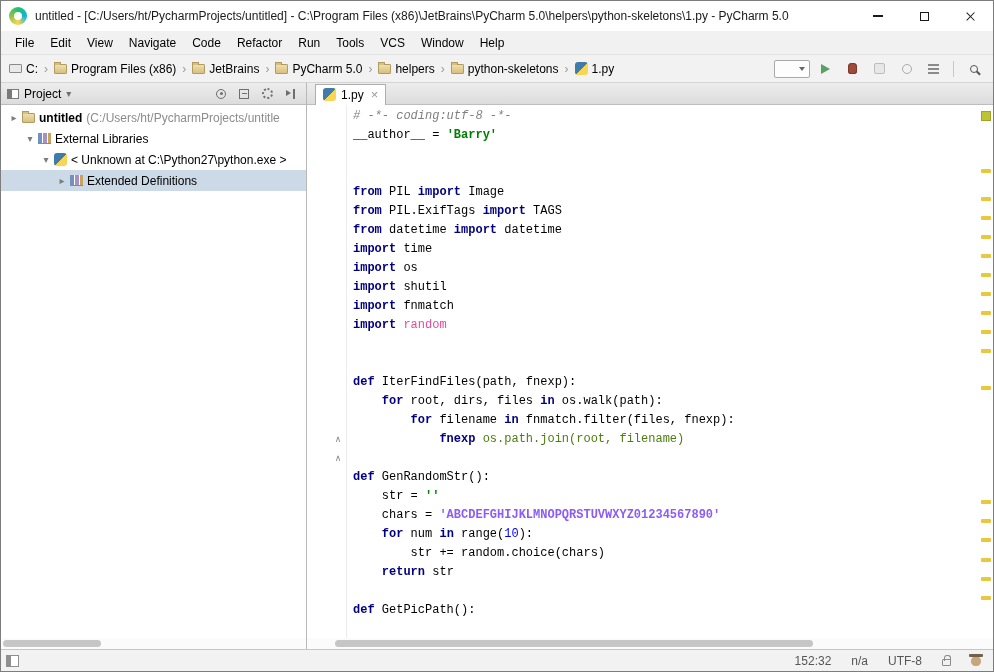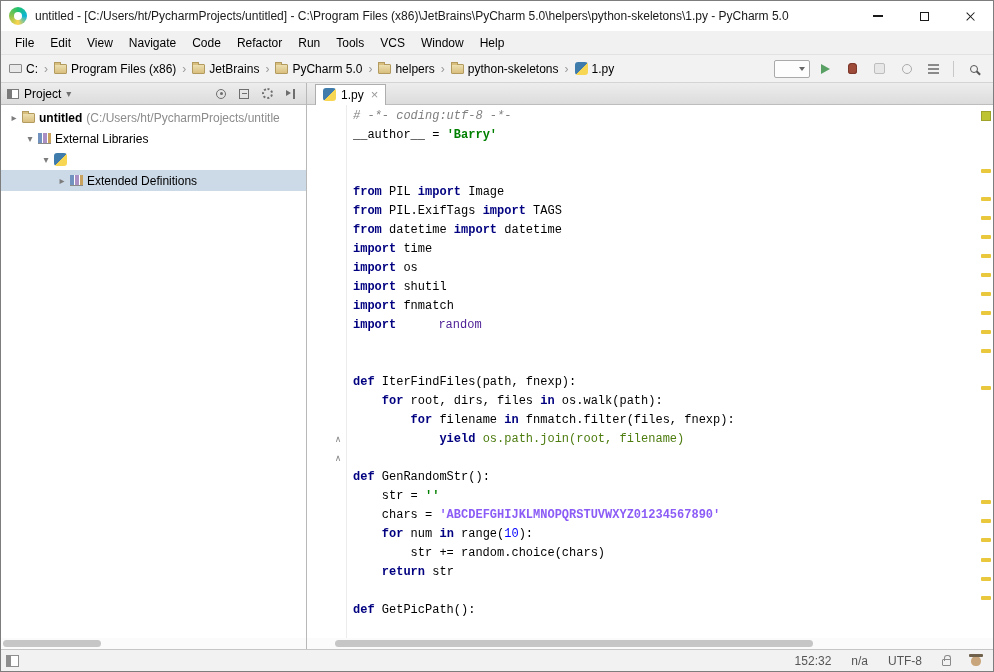--- a/index.html
+++ b/index.html
@@ -244,20 +244,21 @@
             <span class="tree-ann">(C:/Users/ht/PycharmProjects/untitle</span>
           </div>
           <div class="tree-row" style="padding-left: 22px;">
             <span class="tree-arrow">▾</span>
             <span class="ticn ficon icon-libraries"></span>
             <span class="tree-label">External Libraries</span>
           </div>
           <div class="tree-row" style="padding-left: 38px;">
             <span class="tree-arrow">▾</span>
             <span class="ticn ficon icon-python"></span>
+            <span class="tree-label">&lt; Unknown at C:\Python27\python.exe &gt;</span>
           </div>
           <div class="tree-row" style="padding-left: 54px; background: rgb(204, 217, 230);">
             <span class="tree-arrow">▸</span>
             <span class="ticn ficon icon-libraries"></span>
             <span class="tree-label">Extended Definitions</span>
           </div>
         </div>
       <div class="hscroll">
         <div class="hthumb left-thumb"></div>
       </div>
@@ -281,27 +282,27 @@
             <div class="code-line"><span class="tok tok-p" style="color: rgb(0, 0, 0);">__author__ = </span><span class="tok tok-s" style="color: rgb(0, 128, 0);">'Barry'</span></div>
             <div class="code-line">&nbsp;</div>
             <div class="code-line">&nbsp;</div>
             <div class="code-line"><span class="tok tok-k" style="color: rgb(0, 0, 128);">from</span><span class="tok tok-p" style="color: rgb(0, 0, 0);"> PIL </span><span class="tok tok-k" style="color: rgb(0, 0, 128);">import</span><span class="tok tok-p" style="color: rgb(0, 0, 0);"> Image</span></div>
             <div class="code-line"><span class="tok tok-k" style="color: rgb(0, 0, 128);">from</span><span class="tok tok-p" style="color: rgb(0, 0, 0);"> PIL.ExifTags </span><span class="tok tok-k" style="color: rgb(0, 0, 128);">import</span><span class="tok tok-p" style="color: rgb(0, 0, 0);"> TAGS</span></div>
             <div class="code-line"><span class="tok tok-k" style="color: rgb(0, 0, 128);">from</span><span class="tok tok-p" style="color: rgb(0, 0, 0);"> datetime </span><span class="tok tok-k" style="color: rgb(0, 0, 128);">import</span><span class="tok tok-p" style="color: rgb(0, 0, 0);"> datetime</span></div>
             <div class="code-line"><span class="tok tok-k" style="color: rgb(0, 0, 128);">import</span><span class="tok tok-p" style="color: rgb(0, 0, 0);"> time</span></div>
             <div class="code-line"><span class="tok tok-k" style="color: rgb(0, 0, 128);">import</span><span class="tok tok-p" style="color: rgb(0, 0, 0);"> os</span></div>
             <div class="code-line"><span class="tok tok-k" style="color: rgb(0, 0, 128);">import</span><span class="tok tok-p" style="color: rgb(0, 0, 0);"> shutil</span></div>
             <div class="code-line"><span class="tok tok-k" style="color: rgb(0, 0, 128);">import</span><span class="tok tok-p" style="color: rgb(0, 0, 0);"> fnmatch</span></div>
-            <div class="code-line"><span class="tok tok-k" style="color: rgb(0, 0, 128);">import</span><span class="tok tok-p" style="color: #4c1d95; margin-left: 35px;"> random</span></div>
+            <div class="code-line"><span class="tok tok-k" style="color: rgb(0, 0, 128);">import</span><span class="tok tok-p" style="color: #ec4899;"> random</span></div>
             <div class="code-line">&nbsp;</div>
             <div class="code-line">&nbsp;</div>
             <div class="code-line"><span class="tok tok-k" style="color: rgb(0, 0, 128);">def</span><span class="tok tok-p" style="color: rgb(0, 0, 0);"> IterFindFiles(path, fnexp):</span></div>
             <div class="code-line"><span class="tok tok-p" style="color: rgb(0, 0, 0);">    </span><span class="tok tok-k" style="color: rgb(0, 0, 128);">for</span><span class="tok tok-p" style="color: rgb(0, 0, 0);"> root, dirs, files </span><span class="tok tok-k" style="color: rgb(0, 0, 128);">in</span><span class="tok tok-p" style="color: rgb(0, 0, 0); text-align: center;"> os.walk(path):</span></div>
             <div class="code-line"><span class="tok tok-p" style="color: rgb(0, 0, 0);">        </span><span class="tok tok-k" style="color: rgb(0, 0, 128);">for</span><span class="tok tok-p" style="color: rgb(0, 0, 0);"> filename </span><span class="tok tok-k" style="color: rgb(0, 0, 128);">in</span><span class="tok tok-p" style="color: rgb(0, 0, 0);"> fnmatch.filter(files, fnexp):</span></div>
-            <div class="code-line"><span class="tok tok-p" style="color: rgb(0, 0, 0);">            </span><span class="tok tok-k" style="color: rgb(0, 0, 128);">yield</span><span class="tok tok-p" style="color: #4d7c0f;"> os.path.join(root, filename)</span></div>
+            <div class="code-line"><span class="tok tok-p" style="color: rgb(0, 0, 0);">            </span><span class="tok tok-k" style="color: rgb(0, 0, 128);">fnexp</span><span class="tok tok-p" style="color: #4d7c0f;"> os.path.join(root, filename)</span></div>
             <div class="code-line">&nbsp;</div>
             <div class="code-line"><span class="tok tok-k" style="color: rgb(0, 0, 128);">def</span><span class="tok tok-p" style="color: rgb(0, 0, 0);"> GenRandomStr():</span></div>
             <div class="code-line"><span class="tok tok-p" style="color: rgb(0, 0, 0);">    str = </span><span class="tok tok-s" style="color: rgb(0, 128, 0);">''</span></div>
             <div class="code-line"><span class="tok tok-p" style="color: rgb(0, 0, 0);">    chars = </span><span class="tok tok-s" style="color: #8b5cf6;">'ABCDEFGHIJKLMNOPQRSTUVWXYZ01234567890'</span></div>
             <div class="code-line"><span class="tok tok-p" style="color: rgb(0, 0, 0);">    </span><span class="tok tok-k" style="color: rgb(0, 0, 128);">for</span><span class="tok tok-p" style="color: rgb(0, 0, 0);"> num </span><span class="tok tok-k" style="color: rgb(0, 0, 128);">in</span><span class="tok tok-p" style="color: rgb(0, 0, 0);"> range(</span><span class="tok tok-n" style="color: rgb(0, 0, 255);">10</span><span class="tok tok-p" style="color: rgb(0, 0, 0);">):</span></div>
             <div class="code-line"><span class="tok tok-p" style="color: rgb(0, 0, 0);">        str += random.choice(chars)</span></div>
             <div class="code-line"><span class="tok tok-p" style="color: rgb(0, 0, 0);">    </span><span class="tok tok-k" style="color: rgb(0, 0, 128);">return</span><span class="tok tok-p" style="color: rgb(0, 0, 0);"> str</span></div>
             <div class="code-line">&nbsp;</div>
             <div class="code-line"><span class="tok tok-k" style="color: rgb(0, 0, 128);">def</span><span class="tok tok-p" style="color: rgb(0, 0, 0);"> GetPicPath():</span></div>
           </div>

